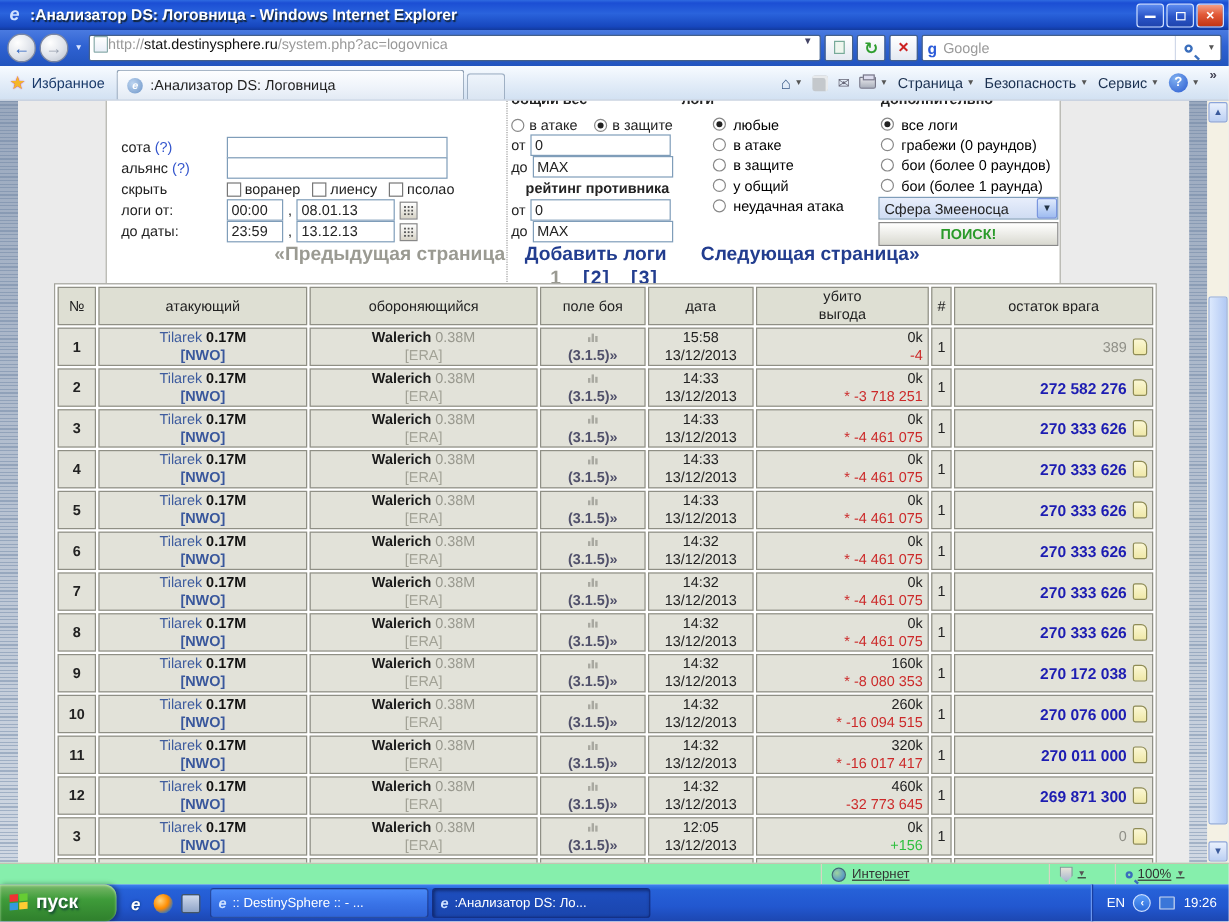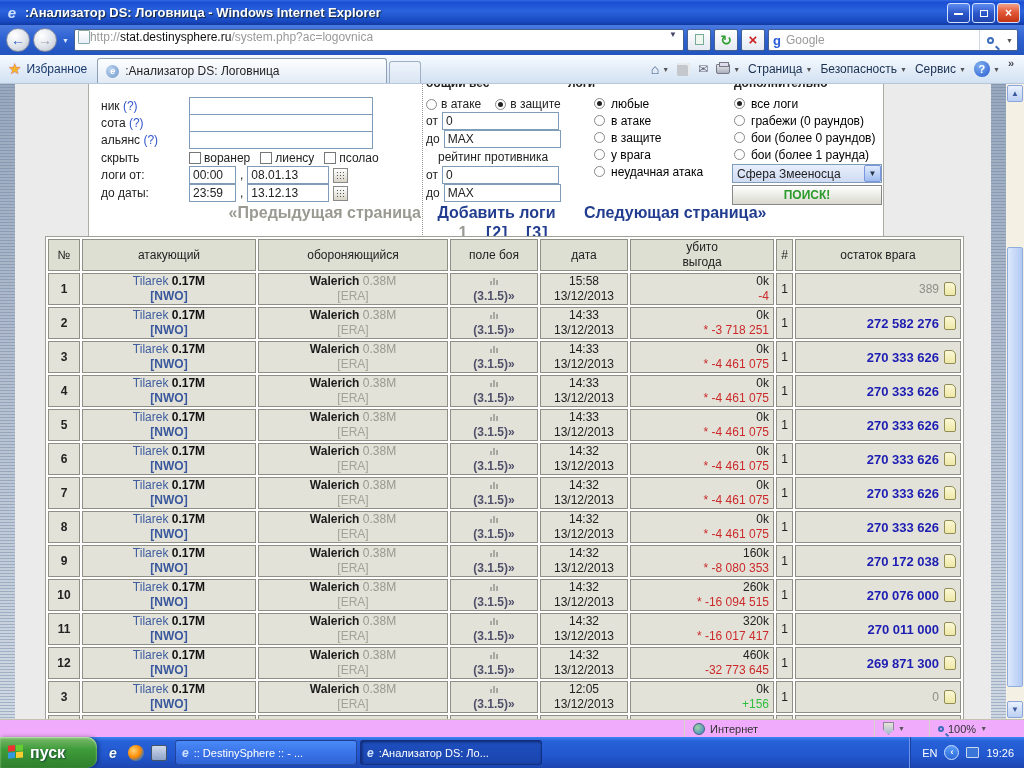--- a/index.html
+++ b/index.html
@@ -112,21 +112,21 @@
     line-height:14px; color:#222; overflow:hidden; white-space:nowrap; }
   .w-big { width:184px; } .w-time { width:47px; } .w-date { width:82px; } .w-mid { width:117px; }
   .cbox { width:12px; height:12px; border:1px solid #777; background:#fff; }
   .radio { width:11px; height:11px; border:1px solid #888; border-radius:50%; background:#fff; position:relative; flex:none; }
   .radio.checked::after { content:""; position:absolute; left:2px; top:2px; width:5px; height:5px;
     border-radius:50%; background:#222; }
   .cal-btn { width:15px; height:15px; border:1px solid #888; background:linear-gradient(#fff,#d8d4c8);
     display:flex; align-items:center; justify-content:center; }
   .cal-btn span { width:9px; height:9px;
     background-image:radial-gradient(#555 0.8px,transparent 0.9px); background-size:3px 3px; }
-  .boldlbl { font-weight:normal;padding-left:12px; }
+  .boldlbl { font-weight:bold;padding-left:12px; }
   .xp-select { position:absolute; left:643px; top:93px; width:150px; height:19px; border:1px solid #7f9db9;
     background:linear-gradient(#e8eefb,#cfdcf3); display:flex; align-items:center; }
   .xp-select .val { flex:1; padding:0 4px; color:#222; white-space:nowrap; overflow:hidden; }
   .xp-select .arrow { width:17px; height:17px; border-radius:2px; border:1px solid #7a96df;
     background:linear-gradient(#dfeafc,#9fbcf0); color:#234; font-size:8px; text-align:center; line-height:16px; }
   .search-btn { position:absolute; left:643px; top:114px; width:150px; height:20px;
     border:1px solid #888; background:linear-gradient(#ffffff,#d9d9d0);
     color:#2a9a2a; font-weight:bold; text-align:center; line-height:18px; }
 
   
@@ -160,22 +160,22 @@
   .rest.val { color:#1d1db2; font-weight:bold; font-size:13px; }
   .rest.dim { color:#8f8f87; }
   .scroll-ico { flex:none; width:12px; height:14px; border:1px solid #8f8c55; border-radius:2px 5px 2px 2px;
     background:linear-gradient(#fbf7d4,#efe8a8); }
   .bars { display:inline-flex; align-items:flex-end; gap:1px; height:7px; }
   .bars i { display:block; width:2px; background:#a8a8a0; }
   .bars i:nth-child(1){height:4px;} .bars i:nth-child(2){height:7px;} .bars i:nth-child(3){height:5px;}
 
   
   .statusbar { position:absolute; left:0; top:719px; width:1024px; height:18px;
-    background:#f0abfc; border-top:1px solid #c6c2b2; display:flex; align-items:center;
-    font-size:11px; color:#333; }
+    background:#86efac; border-top:1px solid #c6c2b2; display:flex; align-items:center;
+    font-size:11px; color:#333;text-decoration:underline; }
   .sb-spacer { flex:1; }
   .zone { width:190px; display:flex; align-items:center; gap:5px; border-left:1px solid #d8d4c4; padding-left:8px; height:100%; }
   .globe { width:12px; height:12px; border-radius:50%;
     background:radial-gradient(circle at 35% 35%,#9fd49f,#3b7fd4); border:1px solid #467; }
   .shield-cluster { width:55px; display:flex; align-items:center; gap:4px; border-left:1px solid #d8d4c4; padding-left:8px; height:100%; }
   .shield { width:11px; height:13px; background:linear-gradient(#e8e4d8,#a8b8d0);
     border:1px solid #889; clip-path:polygon(0 0,100% 0,100% 60%,50% 100%,0 60%); }
   .zoom-cluster { width:95px; display:flex; align-items:center; gap:4px; border-left:1px solid #d8d4c4; padding-left:8px; height:100%; }
   .mag.small { width:6px; height:6px; border-width:2px; top:0; }
   .mag.small::after { width:4px; left:5px; top:6px; }
@@ -290,24 +290,20 @@
   </div>
 </div>
 
 <div class="content">
   <div class="edge-stripe left"></div>
   <div class="edge-stripe right"></div>
 
   <div class="panel">
     <div class="dotsep"></div>
 
-    <div class="frow" style="left:12px; top:26px; width:310px;">
-      <span class="flabel"><span>ник</span> <span class="help-link">(?)</span></span>
-      <span class="finput w-big"></span>
-    </div>
     <div class="frow" style="left:12px; top:43px; width:310px;">
       <span class="flabel"><span>сота</span> <span class="help-link">(?)</span></span>
       <span class="finput w-big"></span>
     </div>
     <div class="frow" style="left:12px; top:60px; width:310px;">
       <span class="flabel"><span>альянс</span> <span class="help-link">(?)</span></span>
       <span class="finput w-big"></span>
     </div>
     <div class="frow" style="left:12px; top:78px; width:320px;">
       <span class="flabel">скрыть</span>
@@ -386,21 +382,21 @@
         <span style="display:flex;align-items:center;gap:6px;height:17px;">
           <span class="radio"></span>
           <span>в атаке</span>
         </span>
         <span style="display:flex;align-items:center;gap:6px;height:17px;">
           <span class="radio"></span>
           <span>в защите</span>
         </span>
         <span style="display:flex;align-items:center;gap:6px;height:17px;">
           <span class="radio"></span>
-          <span>у врага</span>
+          <span>у общий</span>
         </span>
         <span style="display:flex;align-items:center;gap:6px;height:17px;">
           <span class="radio"></span>
           <span>неудачная атака</span>
         </span>
       </div>
 
     <div class="fhdr" style="left:645px;">дополнительно</div>
     <div style="position:absolute; left:645px; top:24px; display:flex; flex-direction:column;">
 

